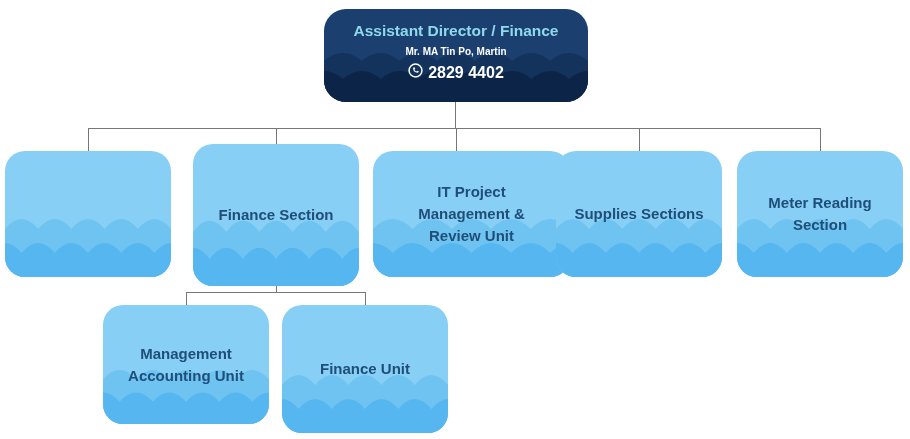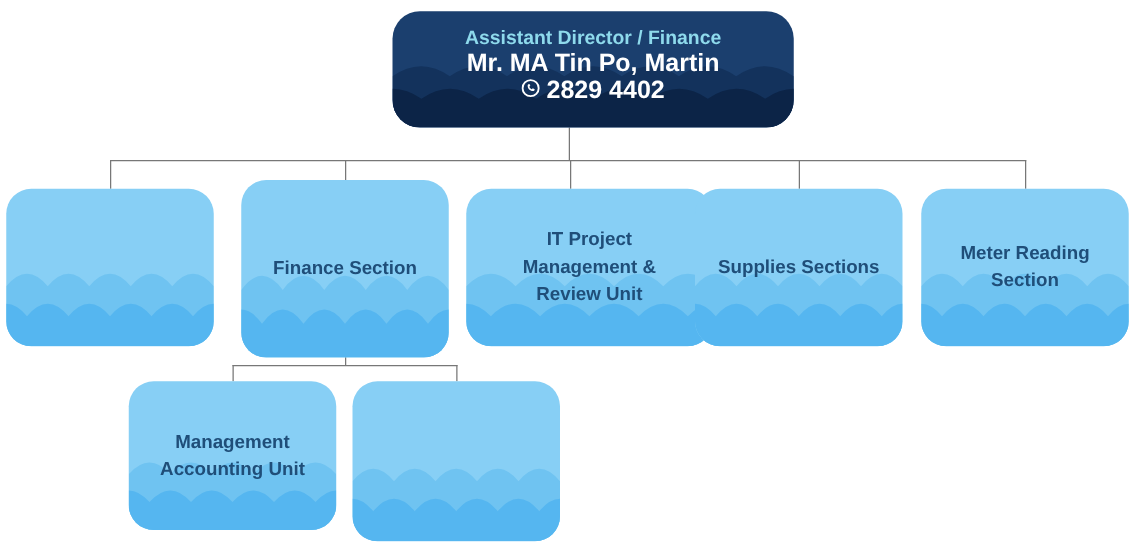--- a/index.html
+++ b/index.html
@@ -23,24 +23,24 @@
   .node.light .w2{fill:var(--node-wave2,#55B6F0);}
   .node.root{background:var(--root-body,#1B3F6E);border-radius:22px;justify-content:flex-start;padding-top:11px;box-sizing:border-box;}
   .node.root .w1{fill:var(--root-wave1,#13325C);}
   .node.root .w2{fill:var(--root-wave2,#0C2447);}
   .label{
     position:relative;z-index:2;white-space:pre-line;
     font-weight:bold;font-size:15px;line-height:22px;
     color:var(--node-label,#1F4E79);
   }
   .root-title{position:relative;z-index:2;font-weight:bold;font-size:15.5px;line-height:21px;color:var(--root-title,#8EDAEC);}
-  .root-name{position:relative;z-index:2;font-weight:bold;font-size:20px;line-height:21px;color:var(--root-text,#FFFFFF);}
+  .root-name{position:relative;z-index:2;font-weight:bold;font-size:10px;line-height:21px;color:var(--root-text,#FFFFFF);}
   .root-phone{
     position:relative;z-index:2;display:flex;align-items:center;justify-content:center;gap:5px;
-    font-weight:bold;font-size:20px;line-height:21px;color:var(--root-text,#FFFFFF);
+    font-weight:bold;font-size:16px;line-height:21px;color:var(--root-text,#FFFFFF);
   }
   .phone-icon{display:inline-block;}
 </style>
 </head>
 <body>
 
 <div class="canvas">
 
   <div class="conn v" style="left:455px;top:102px;height:26px"></div>
   <div class="conn h" style="left:88px;top:128px;width:733px"></div>
@@ -48,21 +48,21 @@
   <div class="conn v" style="left:276px;top:128px;height:23px"></div>
   <div class="conn v" style="left:456px;top:128px;height:23px"></div>
   <div class="conn v" style="left:639px;top:128px;height:23px"></div>
   <div class="conn v" style="left:820px;top:128px;height:23px"></div>
 
   <div class="conn v" style="left:276px;top:277px;height:15px"></div>
   <div class="conn h" style="left:186px;top:292px;width:180px"></div>
   <div class="conn v" style="left:186px;top:292px;height:13px"></div>
   <div class="conn v" style="left:365px;top:292px;height:13px"></div>
 
-  <div class="node root" style="left:314px;top:9px;width:321px;height:93px">
+  <div class="node root" style="left:324px;top:9px;width:264px;height:93px">
     <svg class="waves" viewBox="0 0 283 93" preserveAspectRatio="none">
       <path class="w1" d="M0 52 q20.2 -16 40.4 0 q20.2 -16 40.4 0 q20.2 -16 40.4 0 q20.2 -16 40.4 0 q20.2 -16 40.4 0 q20.2 -16 40.4 0 q20.2 -16 40.4 0 L283 52 L283 93 L0 93 Z"></path>
       <path class="w2" d="M-20 70 q20.2 -16 40.4 0 q20.2 -16 40.4 0 q20.2 -16 40.4 0 q20.2 -16 40.4 0 q20.2 -16 40.4 0 q20.2 -16 40.4 0 q20.2 -16 40.4 0 q20.2 -16 40.4 0 L303 93 L-20 93 Z"></path>
     </svg>
     <div class="root-title">Assistant Director / Finance</div>
     <div class="root-name">Mr. MA Tin Po, Martin</div>
     <div class="root-phone">
       <span class="phone-icon">
         <svg viewBox="0 0 24 24" width="15" height="15" aria-hidden="true">
           <circle cx="12" cy="12" r="10.3" fill="none" stroke="#fff" stroke-width="2.4"></circle>
@@ -122,15 +122,16 @@
     </svg>
     <div class="label">Management
 Accounting Unit</div>
   </div>
 
   <div class="node light" style="left:282px;top:305px;width:166px;height:128px">
     <svg class="waves" viewBox="0 0 166 128" preserveAspectRatio="none">
       <path class="w1" d="M0 80 q16.6 -20 33.2 0 q16.6 -20 33.2 0 q16.6 -20 33.2 0 q16.6 -20 33.2 0 q16.6 -20 33.2 0 L166 128 L0 128 Z"></path>
       <path class="w2" d="M-16.6 104 q16.6 -20 33.2 0 q16.6 -20 33.2 0 q16.6 -20 33.2 0 q16.6 -20 33.2 0 q16.6 -20 33.2 0 q16.6 -20 33.2 0 L182.6 128 L-16.6 128 Z"></path>
     </svg>
+    <div class="label">Finance Unit</div>
   </div>
 
 </div>
 
 </body></html>

